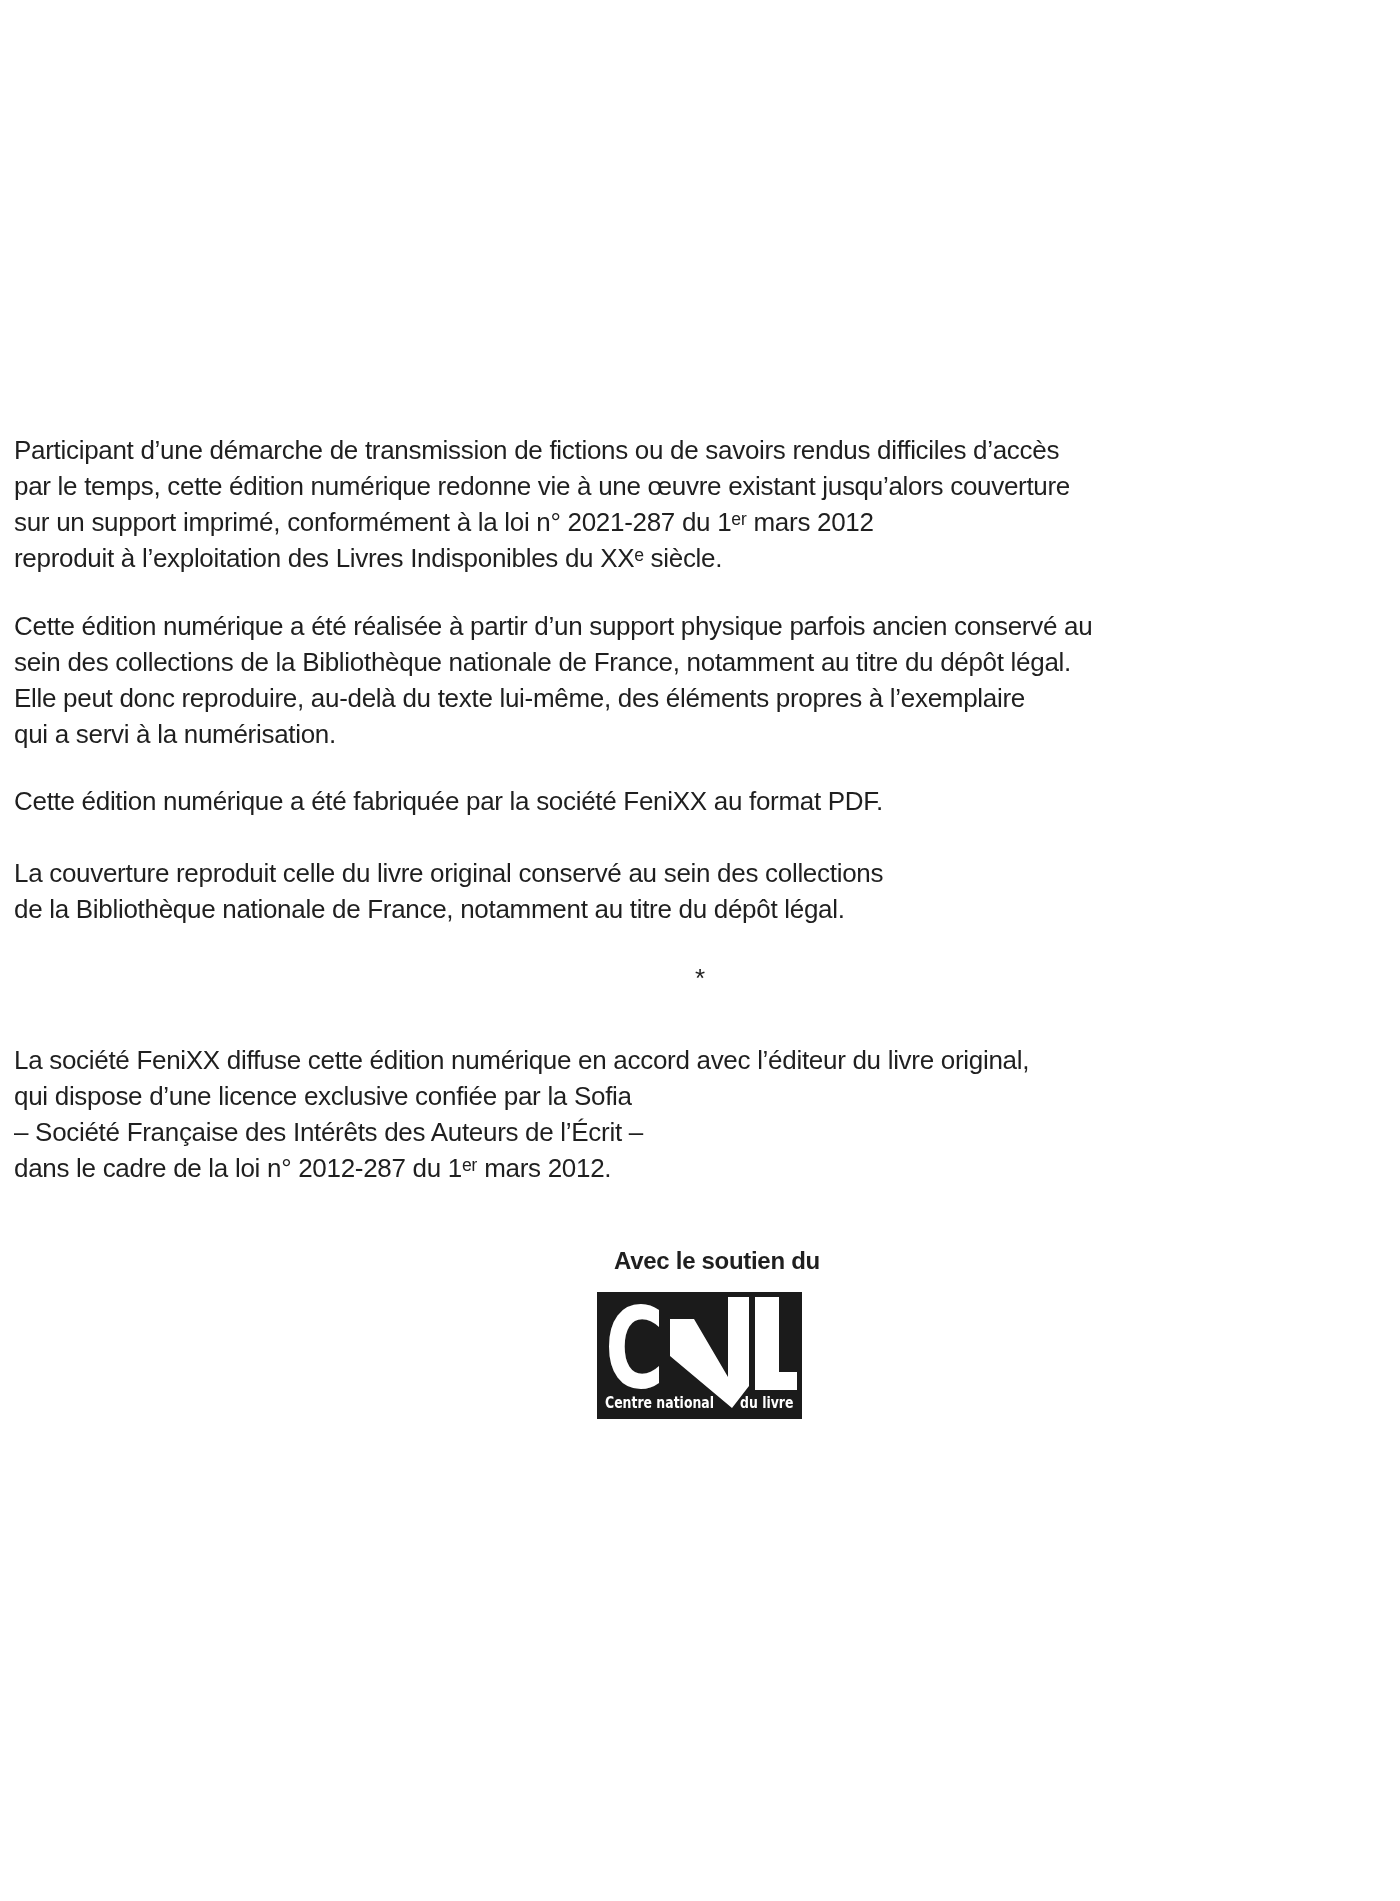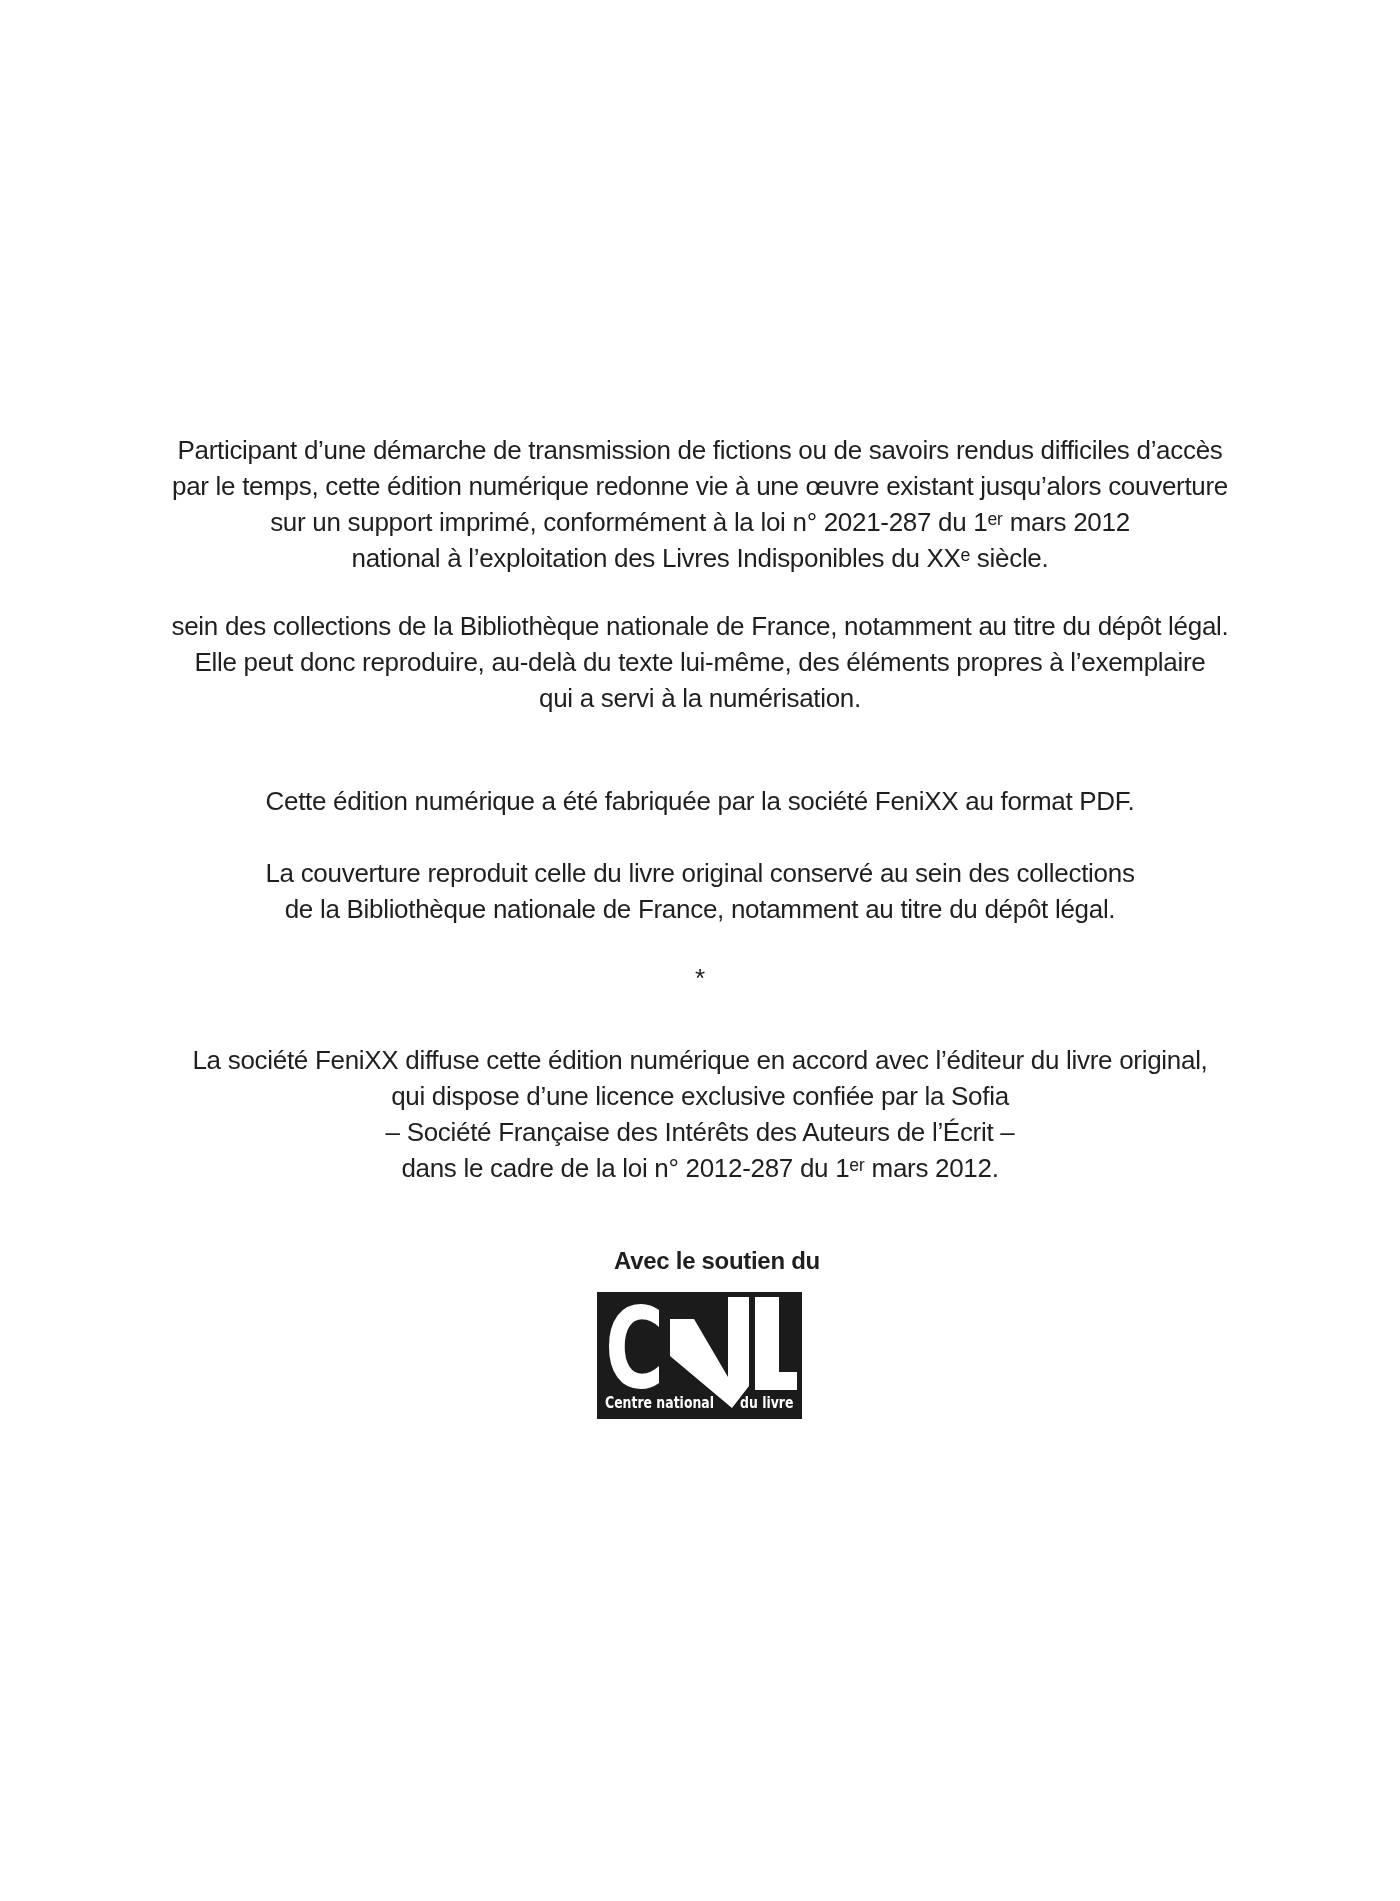--- a/index.html
+++ b/index.html
@@ -10,22 +10,23 @@
     height: 1901px;
     background: #ffffff;
     overflow: hidden;
     font-family: "Liberation Sans", "DejaVu Sans", sans-serif;
     color: #1f1f1f;
   }
   .para {
     position: absolute;
     left: 0;
     width: 100%;
+    padding-left: 14px;
     box-sizing: border-box;
-    text-align: center;
+    text-align: left;
   }
   .line {
     font-size: 26px;
     line-height: 36px;
     letter-spacing: -0.3px;
     white-space: nowrap;
   }
   .separator {
     position: absolute;
     left: 0;
@@ -66,24 +67,25 @@
 </style>
 </head>
 <body>
 
 <div class="page">
 
   <section class="para p1">
     <div class="line">Participant d’une démarche de transmission de fictions ou de savoirs rendus difficiles d’accès</div>
     <div class="line">par le temps, cette édition numérique redonne vie à une œuvre existant jusqu’alors couverture</div>
     <div class="line">sur un support imprimé, conformément à la loi n° 2021-287 du 1ᵉʳ mars 2012</div>
-    <div class="line">national à l’exploitation des Livres Indisponibles du XXᵉ siècle.</div>
+    <div class="line">reproduit à l’exploitation des Livres Indisponibles du XXᵉ siècle.</div>
   </section>
 
   <section class="para p2">
+    <div class="line">Cette édition numérique a été réalisée à partir d’un support physique parfois ancien conservé au</div>
     <div class="line">sein des collections de la Bibliothèque nationale de France, notamment au titre du dépôt légal.</div>
     <div class="line">Elle peut donc reproduire, au-delà du texte lui-même, des éléments propres à l’exemplaire</div>
     <div class="line">qui a servi à la numérisation.</div>
   </section>
 
   <section class="para p3">
     <div class="line">Cette édition numérique a été fabriquée par la société FeniXX au format PDF.</div>
   </section>
 
   <section class="para p4">

